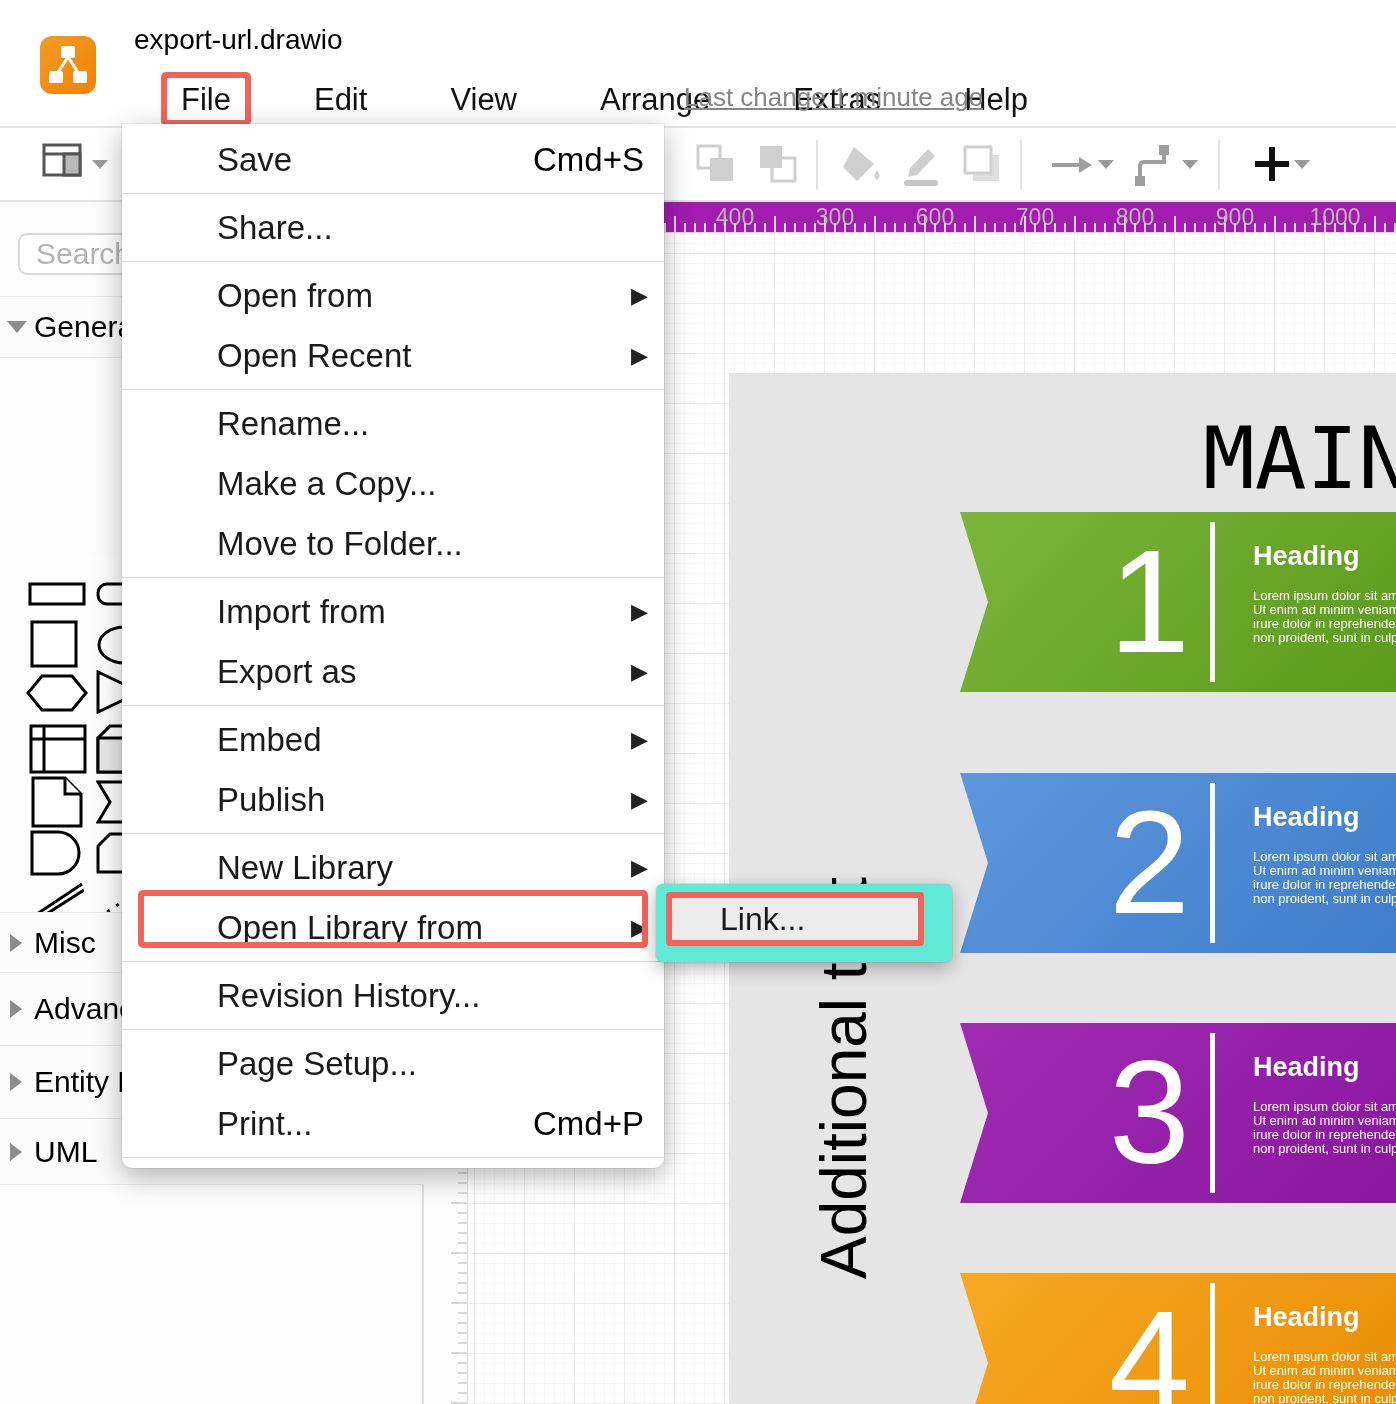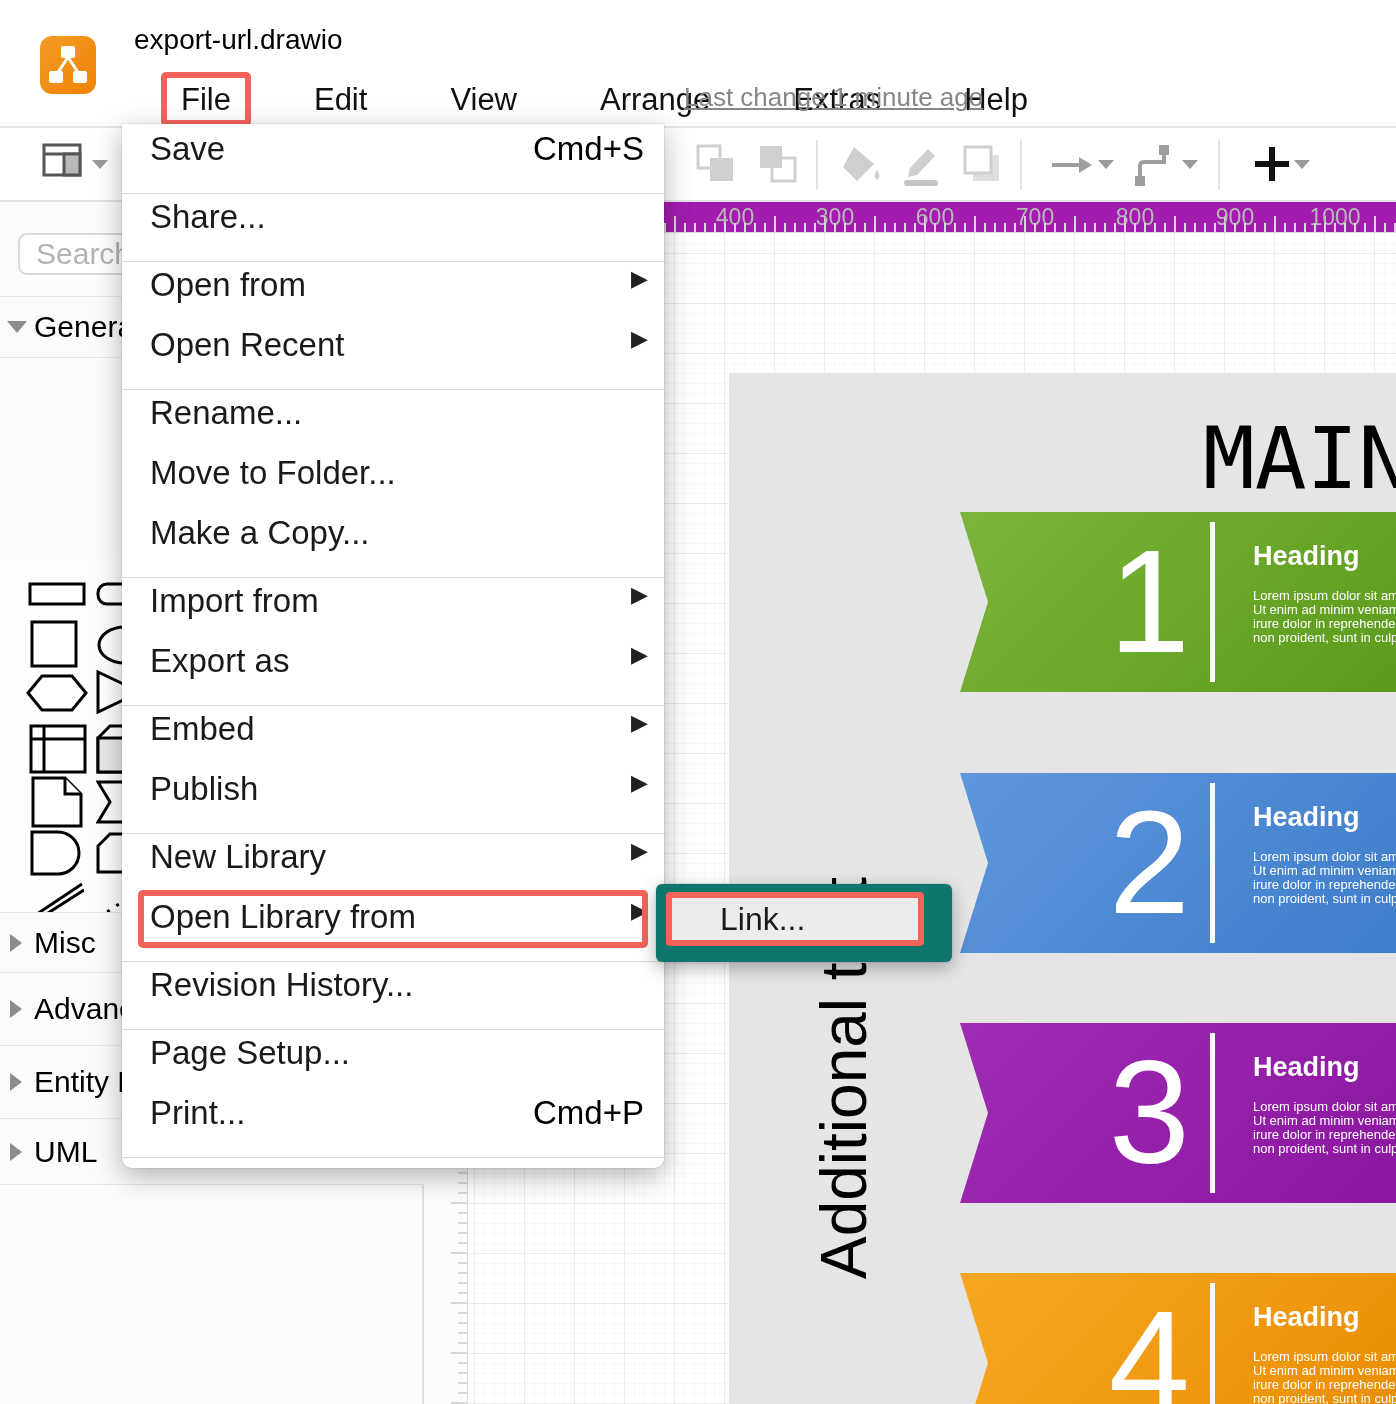--- a/index.html
+++ b/index.html
@@ -78,32 +78,32 @@
       text-align:right; font-size:146px; font-weight:300; color:#fff; line-height:1; }
   .banner-divider { position:absolute; left:250px; top:10px; bottom:10px; width:5px; background:#fff; }
   .banner-text { position:absolute; left:293px; top:29px; color:#fff; }
   .banner-heading { font-size:27px; font-weight:bold; margin-bottom:17px; }
   .banner-body { font-size:13px; line-height:14px; white-space:nowrap; }
 
   
   .menu { position:absolute; left:122px; top:124px; width:542px; background:#fff; z-index:20;
       border-radius:0 0 10px 10px; padding:6px 0;
       box-shadow:0 8px 28px rgba(0,0,0,.3), 0 0 0 1px rgba(0,0,0,.05); }
-  .mi { position:relative; height:60px; display:flex; padding-left:28px;
+  .mi { position:relative; height:60px; display:flex; align-items:center; padding-left:95px;
       font-size:33px; color:#1a1a1a; cursor:default; }
   .mi-shortcut { position:absolute; right:20px; color:#000000; }
   .mi-arrow { position:absolute; right:16px; color:#222; font-size:22px; }
   .mi-help { display:inline-flex; width:32px; height:32px; border:2px solid #999; border-radius:50%;
       color:#999; font-size:22px; align-items:center; justify-content:center; margin-left:18px; }
   .m-div { height:1px; background:#d9d9d9; margin:3px 0 4px 0; }
   .publish-box { position:absolute; left:16px; top:766px; width:510px; height:58px;
       border:6px solid #f4635a; border-radius:5px; z-index:21; pointer-events:none; }
 
   
-  .submenu { position:absolute; left:656px; top:884px; width:296px; height:78px; background:#0f766e;
+  .submenu { position:absolute; left:656px; top:884px; width:296px; height:78px; background:#5eead4;
       border-radius:6px; box-shadow:0 6px 18px rgba(0,0,0,.3), 0 0 0 1px rgba(0,0,0,.05); z-index:22; }
   .link-box { position:absolute; left:10px; top:8px; width:258px; height:54px; border:6px solid #f4635a;
       border-radius:4px; background:#ececec; z-index:23; display:flex; align-items:center; }
   .link-label { font-size:32px; color:#1a1a1a; padding-left:48px; }
 
   svg { display:block; }
 </style>
 </head>
 <body>
 
@@ -360,24 +360,24 @@
   </div>
   <div class="mi">
     <span>Open Recent</span>
     <span class="mi-arrow">▶</span>
   </div>
   <div class="m-div"></div>
   <div class="mi">
     <span>Rename...</span>
   </div>
   <div class="mi">
+    <span>Make a Copy...</span>
+  </div>
+  <div class="mi">
     <span>Move to Folder...</span>
-  </div>
-  <div class="mi">
-    <span>Make a Copy...</span>
   </div>
   <div class="m-div"></div>
   <div class="mi">
     <span>Import from</span>
     <span class="mi-arrow">▶</span>
   </div>
   <div class="mi">
     <span>Export as</span>
     <span class="mi-arrow">▶</span>
   </div>

